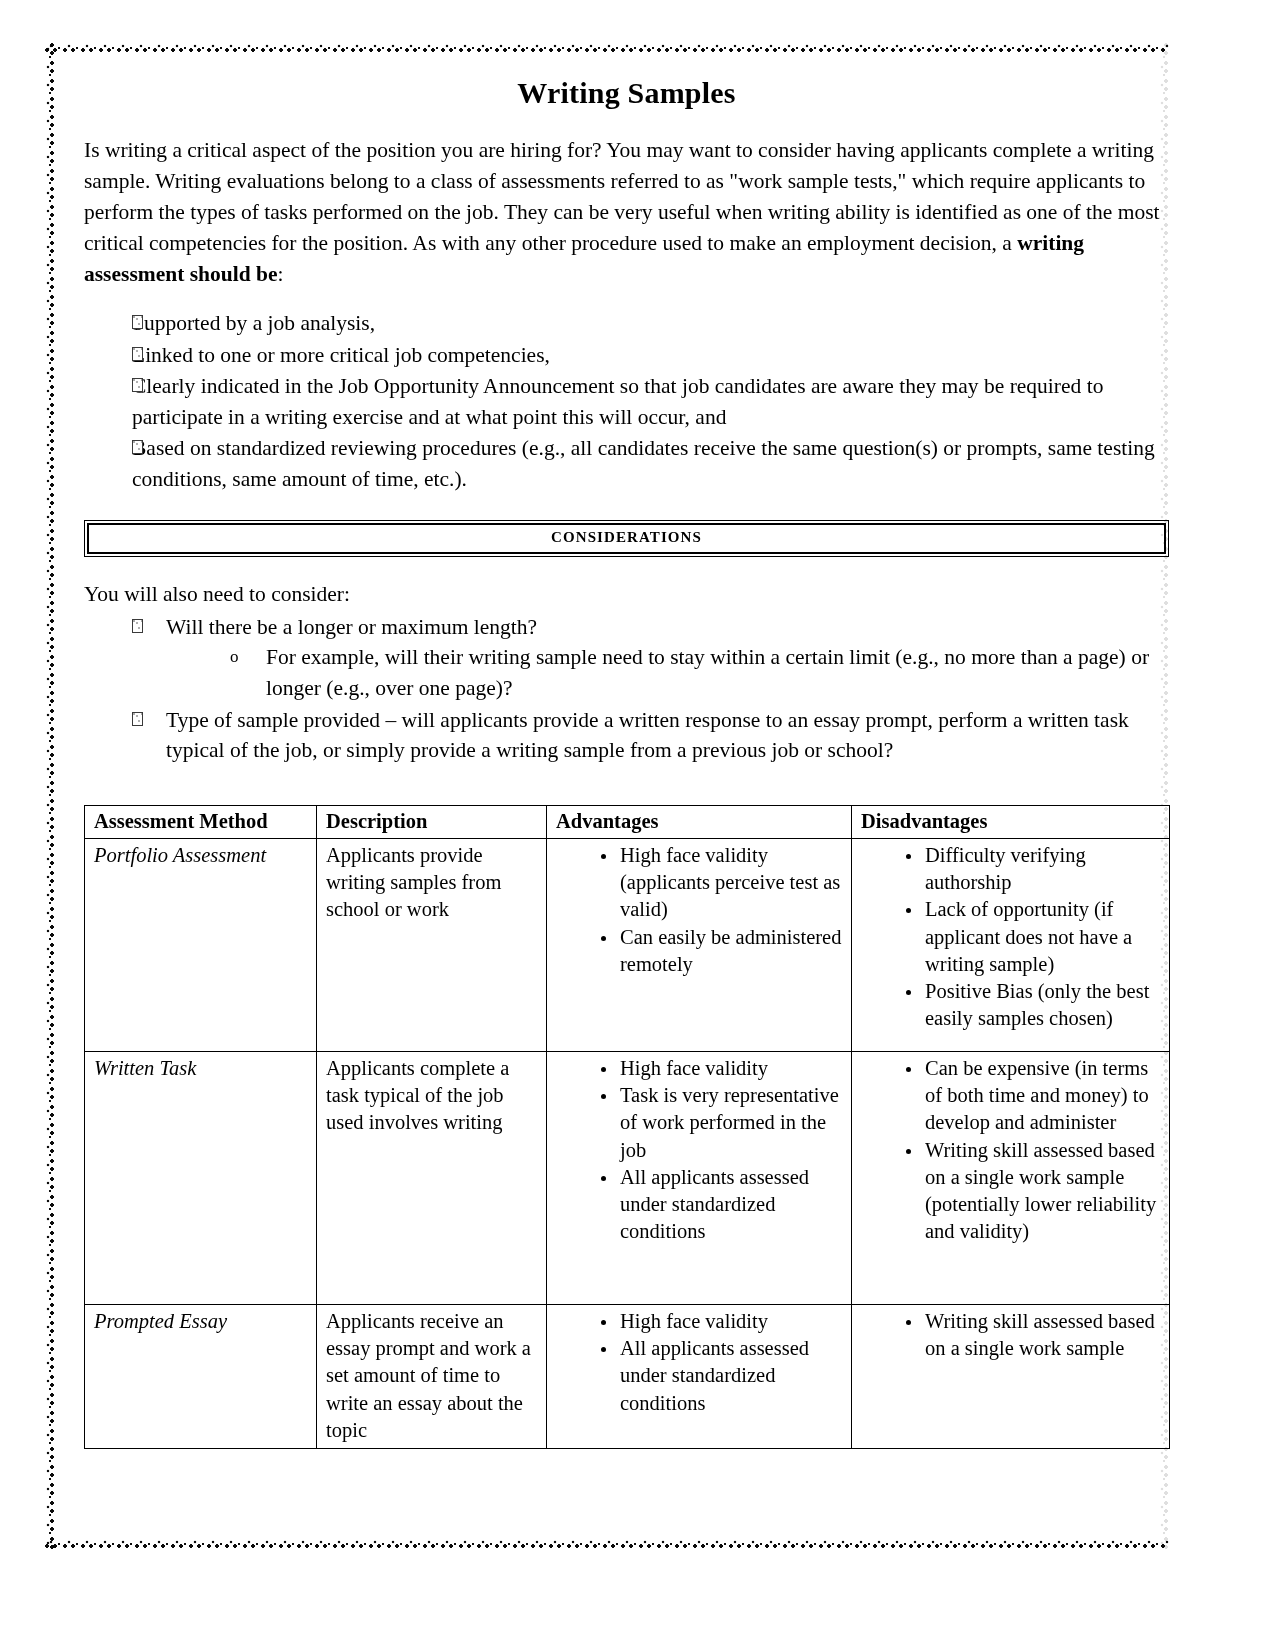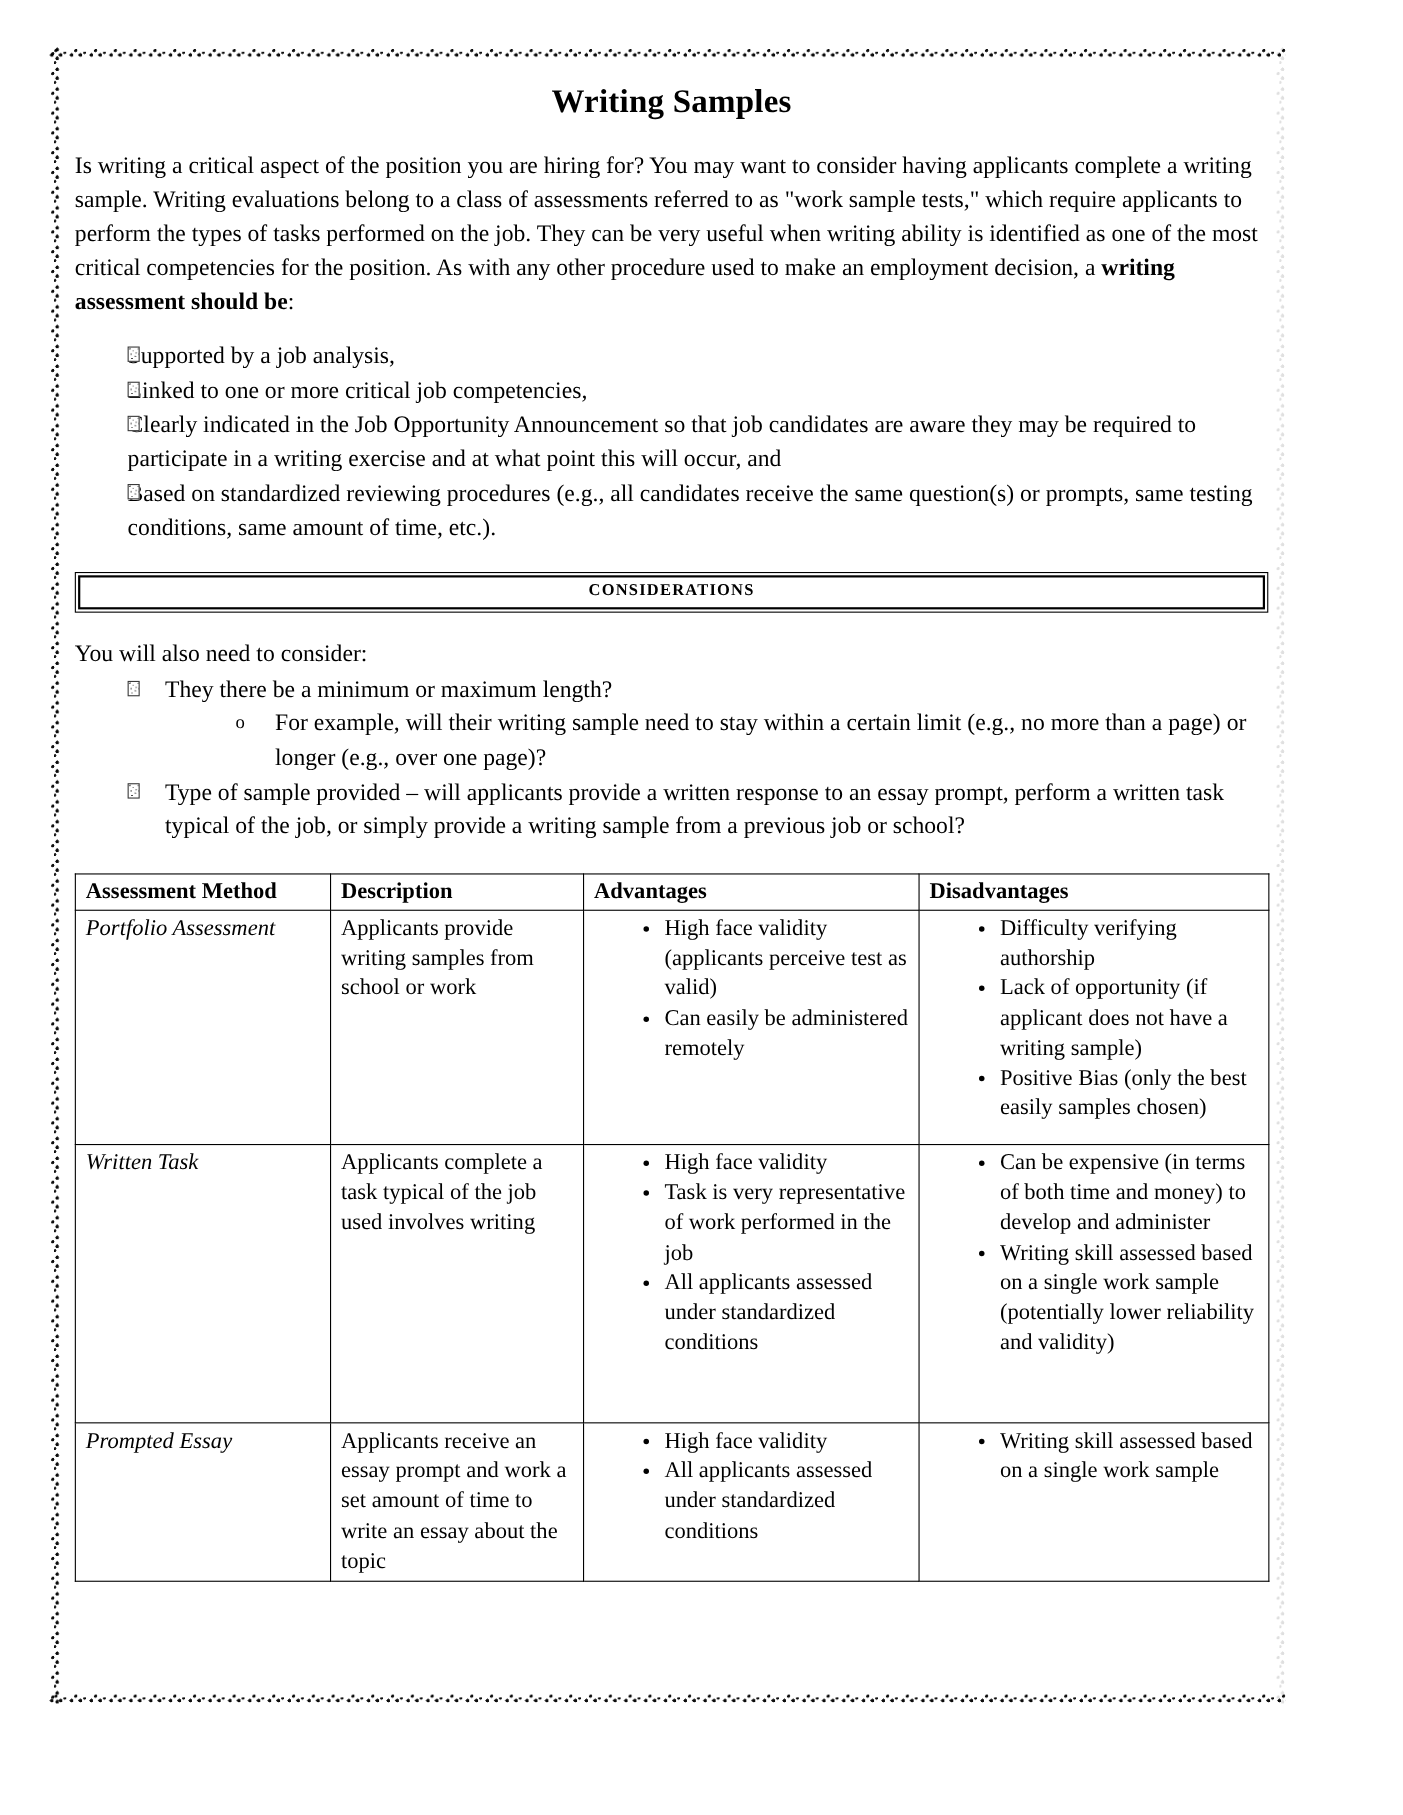--- a/index.html
+++ b/index.html
@@ -49,21 +49,21 @@
     background-size: 11px 18px;
     background-repeat: repeat-y;
     opacity: .95;
   }
   .pb-left { left: 0; }
   .pb-right { right: 0; opacity: .12; }
 
   
   .sheet {
     position: absolute;
-    left: 68px;
+    left: 84px;
     top: 62px;
     width: 1085px;
   }
 
   .doc-title {
     text-align: center;
     font-size: 30px;
     font-weight: bold;
     letter-spacing: .2px;
     margin: 14px 0 24px 0;
@@ -164,21 +164,21 @@
     position: absolute;
     left: 0;
     top: 0;
     font-size: 17px;
     line-height: 1.72;
   }
 
   
   table.assess {
     width: 1085px;
-    margin-top: 28px;
+    margin-top: 39px;
     border-collapse: collapse;
     table-layout: fixed;
   }
   table.assess th,
   table.assess td {
     border: 1px solid #000;
     vertical-align: top;
     padding: 3px 7px 4px 9px;
     font-size: 20.5px;
     line-height: 1.33;
@@ -252,21 +252,21 @@
 
   <div class="banner">
     <div class="banner-inner">CONSIDERATIONS</div>
   </div>
 
   <p class="lead">You will also need to consider:</p>
 
   <ul class="cons">
     <li>
       <span class="imgbullet"></span>
-      <span>They there be a minimum or maximum length?</span>
+      <span>Will there be a longer or maximum length?</span>
       <ul class="subo">
         <li>
           <span class="o-marker">o</span>
           <span>For example, will their writing sample need to stay within a certain limit (e.g., no more than a page) or longer (e.g., over one page)?</span>
         </li>
       </ul>
     </li>
     <li>
       <span class="imgbullet"></span>
       <span>Type of sample provided – will applicants provide a written response to an essay prompt, perform a written task typical of the job, or simply provide a writing sample from a previous job or school?</span>

